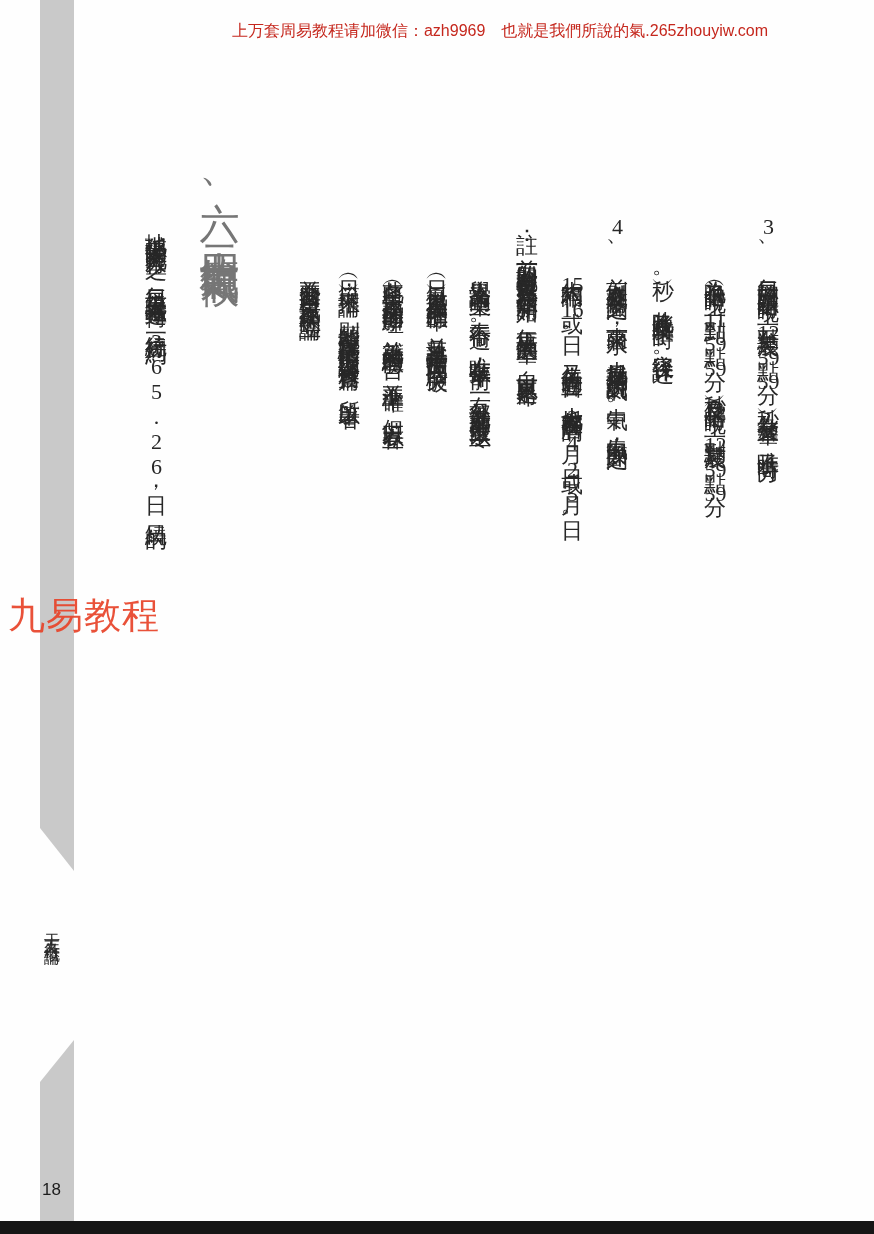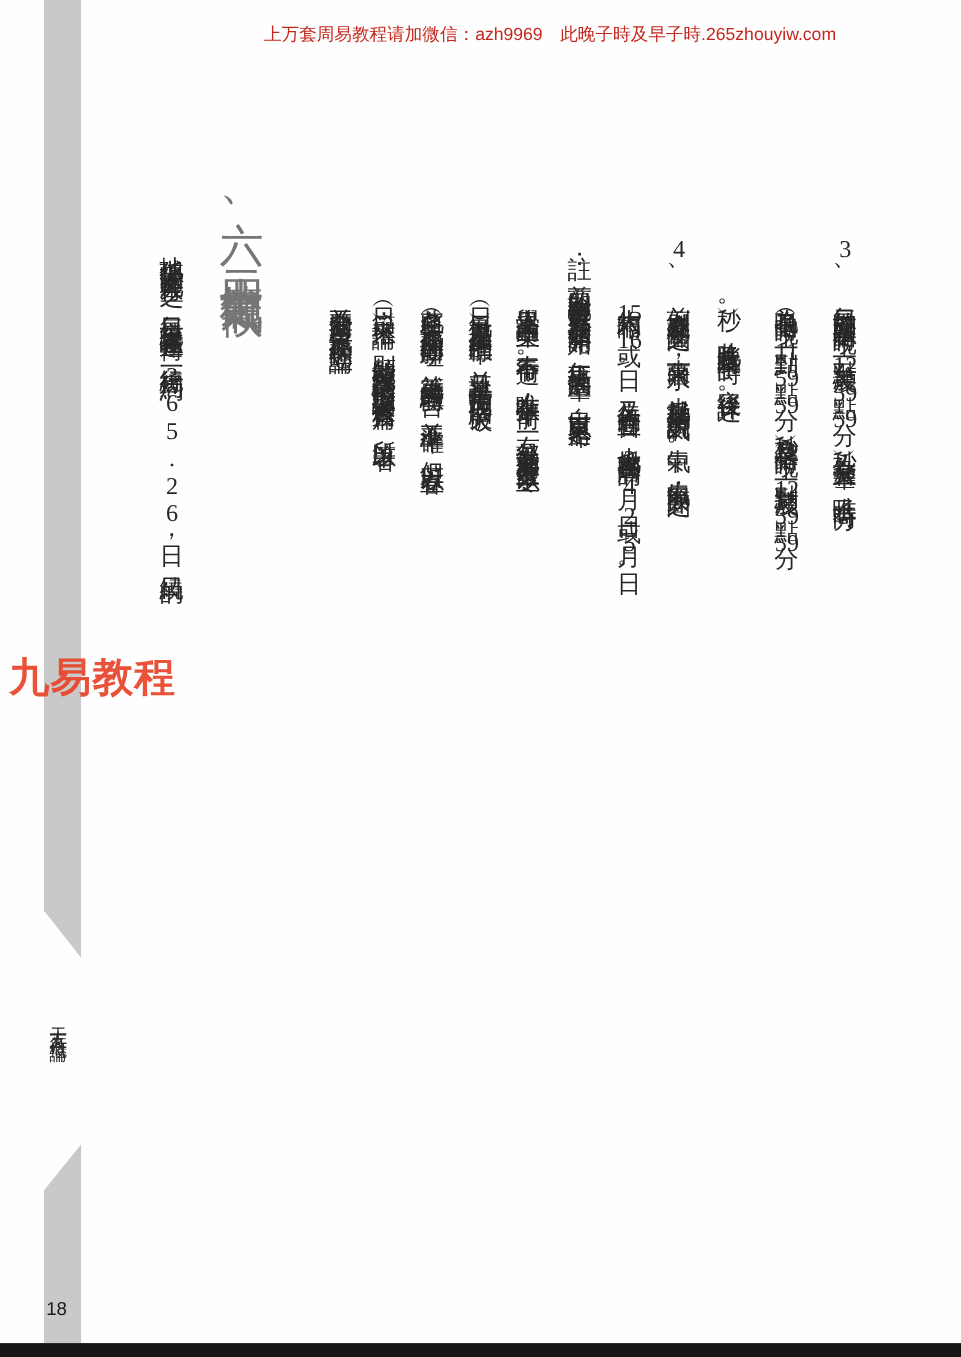--- a/index.html
+++ b/index.html
@@ -41,21 +41,21 @@
     position: absolute;
     left: 0; top: 1221px; width: 874px; height: 13px;
     background: #161616;
   }
 
   
   .watermark {
     position: absolute;
     top: 591px; left: 8px;
     font-size: 37px;
-    font-weight: bold;
+    font-weight: normal;
     letter-spacing: 1px;
     color: rgba(231, 66, 40, 0.92);
     font-family: "Liberation Sans", "DejaVu Sans", sans-serif;
   }
 
   
   .vcol {
     position: absolute;
     writing-mode: vertical-rl;
     text-orientation: mixed;
@@ -105,21 +105,21 @@
     font-size: 17px;
     color: #1c1c1c;
     font-family: "Liberation Sans", "DejaVu Sans", sans-serif;
   }
 </style>
 </head>
 <body>
 
 <div class="page">
 
-  <div class="promo">上万套周易教程请加微信：azh9969　此晚子時及早子時.265zhouyiw.com</div>
+  <div class="promo">上万套周易教程请加微信：azh9969　也就是我們所說的氣.265zhouyiw.com</div>
 
   <div class="graybar-top"></div>
   <div class="graybar-bottom"></div>
   <div class="bottom-bar"></div>
 
   <div class="watermark">九易教程</div>
 
   <div class="vcol heading">六、二十四節氣氣候</div>
 
   <div class="vcol c0"><span class="tcy">3</span>、每日的開始以子時（晚上<span class="tcy">11</span>點至凌晨<span class="tcy">12</span>點<span class="tcy">59</span>分<span class="tcy">59</span>秒）為交替基準，唯子時尚分</div>

